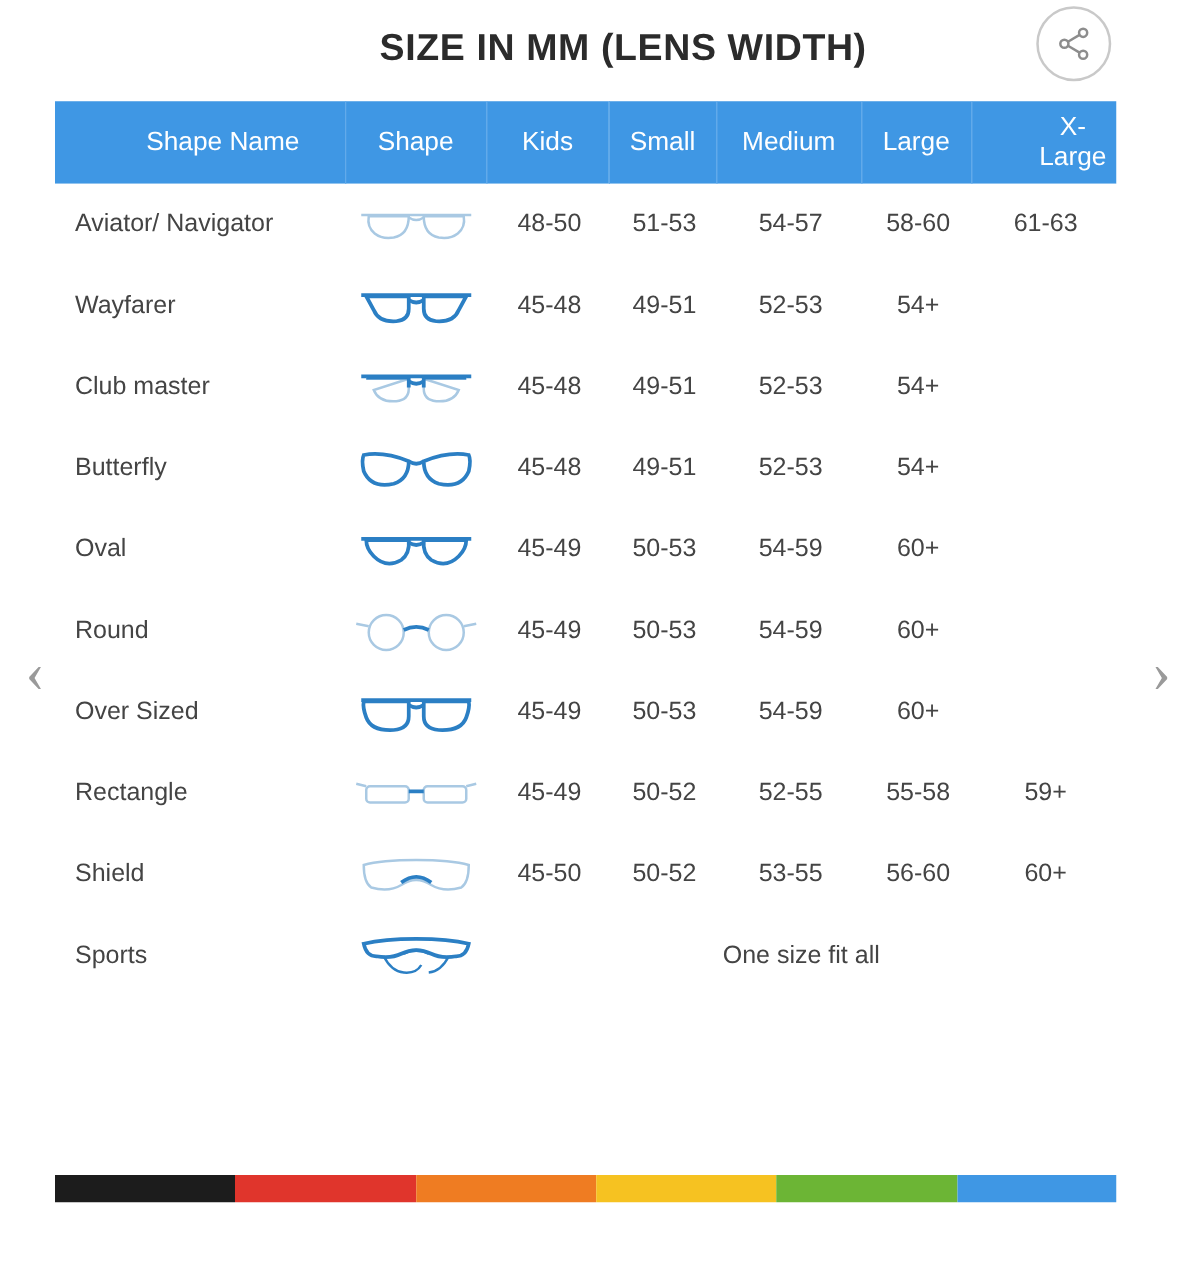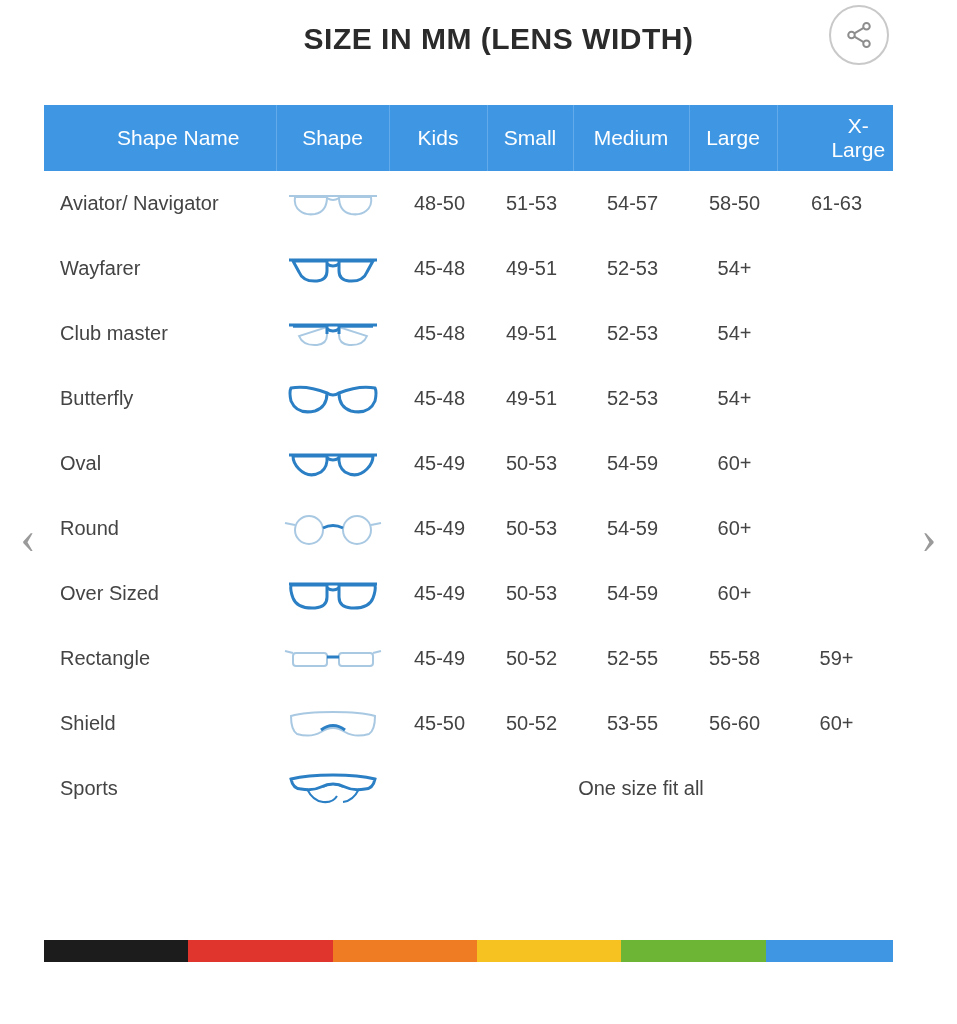--- a/index.html
+++ b/index.html
@@ -69,21 +69,21 @@
     font-family: "Liberation Serif", serif;
     user-select: none;
   }
   .arrow-left { left: 8px; }
   .arrow-right { right: 8px; }
 
   
   .table-wrap {
     position: absolute;
     left: 44px;
-    top: 105px;
+    top: 81px;
     width: 849px;
   }
   table.size-table {
     border-collapse: collapse;
     width: 849px;
     table-layout: fixed;
   }
   table.size-table thead th {
     background: #3f97e4;
     color: #ffffff;
@@ -212,21 +212,21 @@
               <svg viewBox="0 0 104 40" width="104" height="40">
                 <path d="M8 12 h88 M14 13 c-2 12 8 19 20 17 c10 -2 12 -10 12 -17 z" fill="none" stroke="#a9c9e3" stroke-width="2"></path>
                 <path d="M90 13 c2 12 -8 19 -20 17 c-10 -2 -12 -10 -12 -17 z" fill="none" stroke="#a9c9e3" stroke-width="2"></path>
                 <path d="M46 14 q6 4 12 0" fill="none" stroke="#a9c9e3" stroke-width="2"></path>
               </svg>
             </span>
           </td>
           <td class="val">48-50</td>
           <td class="val">51-53</td>
           <td class="val">54-57</td>
-          <td class="val">58-50</td>
+          <td class="val">58-60</td>
           <td class="val">61-63</td>
         </tr>
 
         <tr>
           <td class="name">Wayfarer</td>
           <td class="shape">
             <span class="glyph">
               <svg viewBox="0 0 104 40" width="104" height="40">
                 <path d="M8 11 h88 M12 12 h34 v10 q0 9 -10 10 q-14 1 -18 -9 z" fill="none" stroke="#2b7fc4" stroke-width="3"></path>
                 <path d="M92 12 h-34 v10 q0 9 10 10 q14 1 18 -9 z" fill="none" stroke="#2b7fc4" stroke-width="3"></path>

